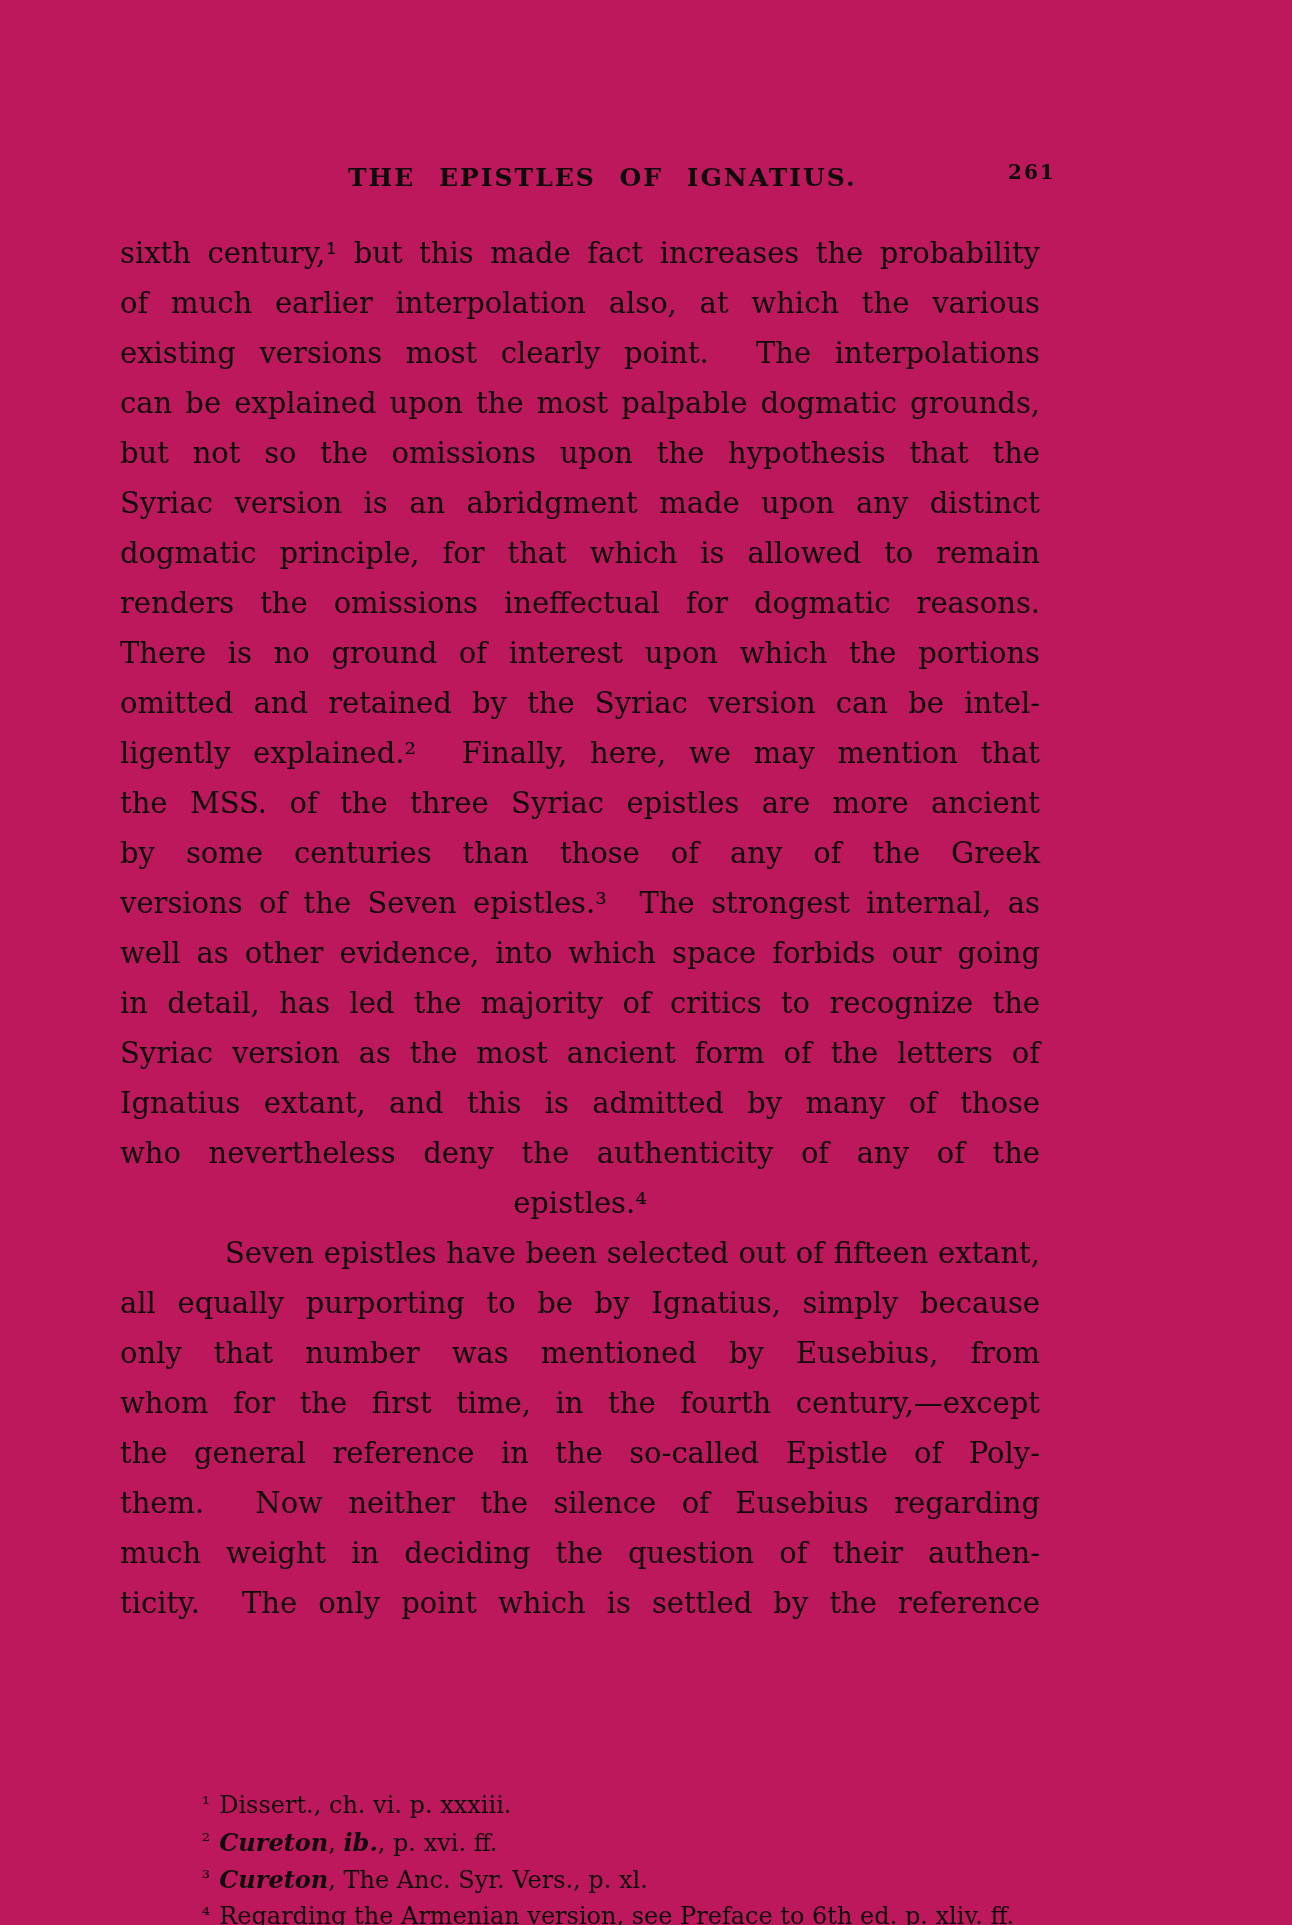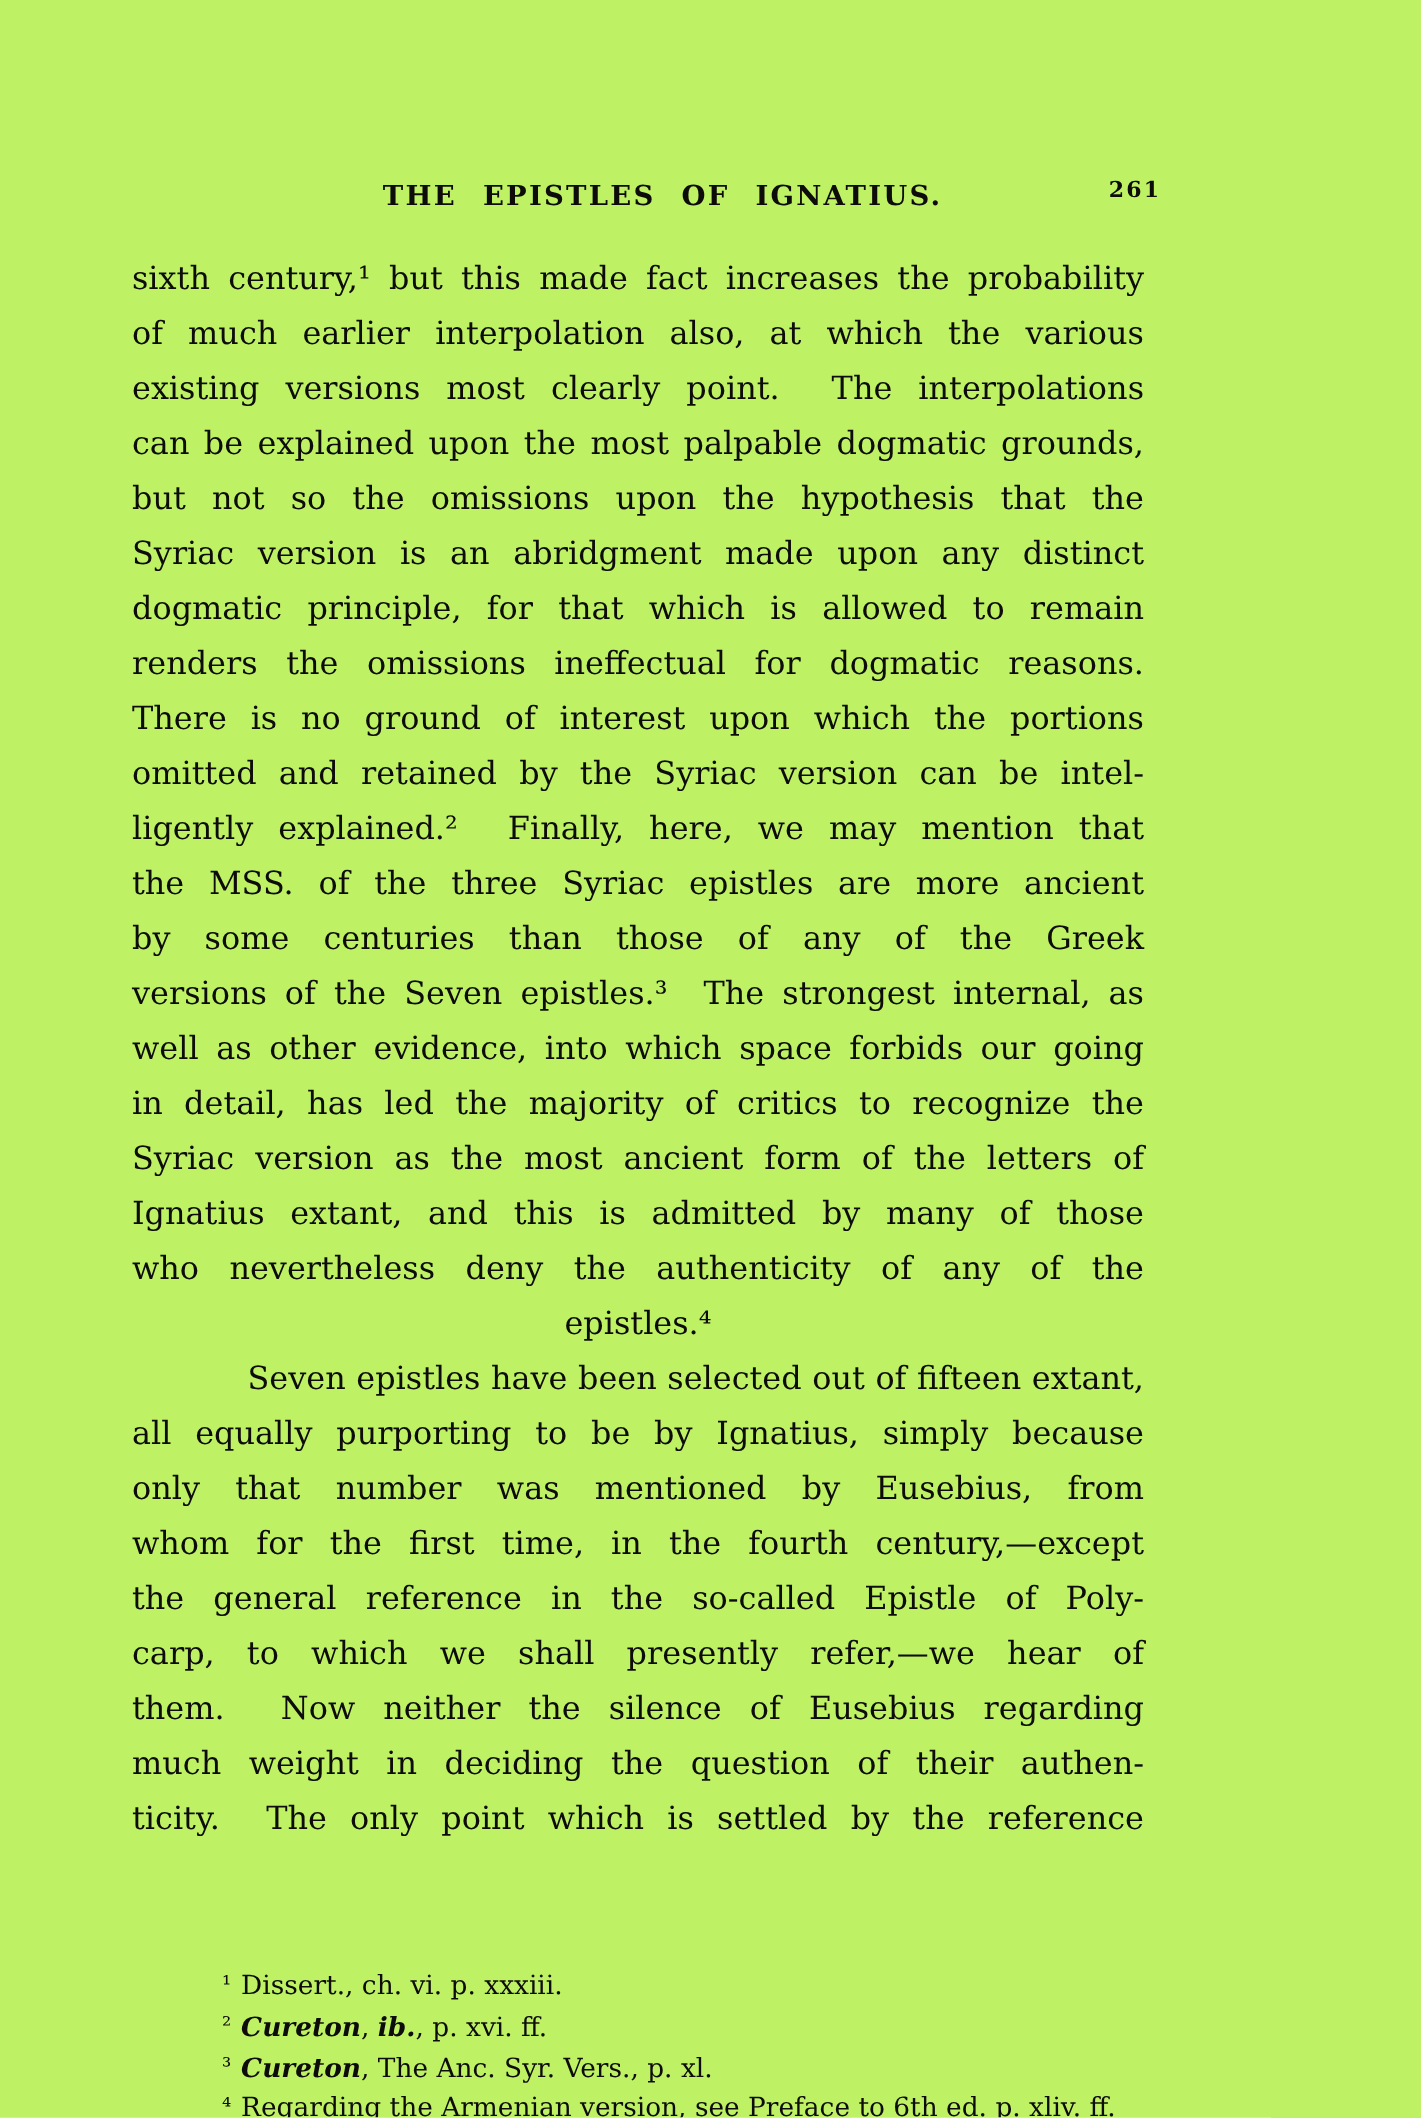--- a/index.html
+++ b/index.html
@@ -1,20 +1,20 @@
 <!DOCTYPE html>
 <html><head>
 <meta charset="utf-8">
 <style>
   html,body { margin:0; padding:0; background:#e8e8e8; }
   .page {
     position:relative;
     width:1292px; height:1925px;
     margin:0 auto;
-    background:#bef264;
+    background:#be185d;
     color:#0d0c0a;
     font-family:"DejaVu Serif", serif;
     overflow:hidden;
   }
   .running-head {
     position:absolute; left:348px; top:163px;
     font-size:25px; font-weight:bold;
     letter-spacing:2px; word-spacing:13px;
     white-space:nowrap;
   }
@@ -68,21 +68,20 @@
     <div class="ln j">in detail, has led the majority of critics to recognize the</div>
     <div class="ln j">Syriac version as the most ancient form of the letters of</div>
     <div class="ln j">Ignatius extant, and this is admitted by many of those</div>
     <div class="ln j">who nevertheless deny the authenticity of any of the</div>
     <div class="ln">epistles.⁴</div>
     <div class="ln j indent">Seven epistles have been selected out of fifteen extant,</div>
     <div class="ln j">all equally purporting to be by Ignatius, simply because</div>
     <div class="ln j">only that number was mentioned by Eusebius, from</div>
     <div class="ln j">whom for the first time, in the fourth century,—except</div>
     <div class="ln j">the general reference in the so-called Epistle of Poly-</div>
-    <div class="ln j">carp, to which we shall presently refer,—we hear of</div>
     <div class="ln j">them.  Now neither the silence of Eusebius regarding</div>
     <div class="ln j">much weight in deciding the question of their authen-</div>
     <div class="ln j">ticity.  The only point which is settled by the reference</div>
   </div>
 
   <div class="footnotes">
     <div class="fn">
       <span class="mk">¹</span><span>Dissert., ch. vi. p. xxxiii.</span>
     </div>
     <div class="fn">

